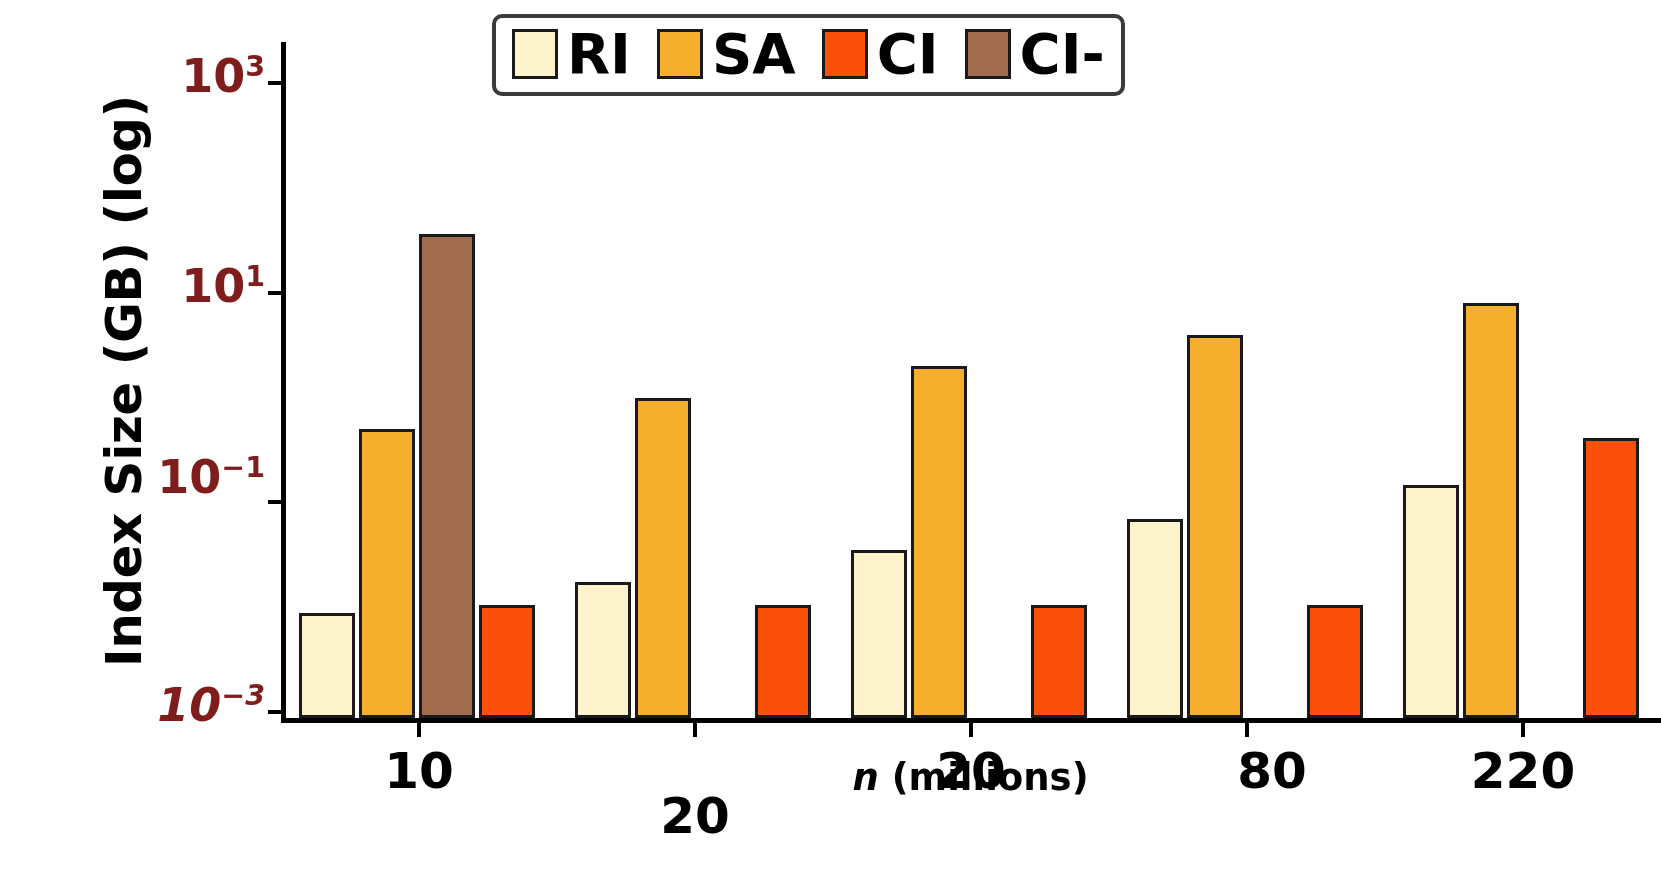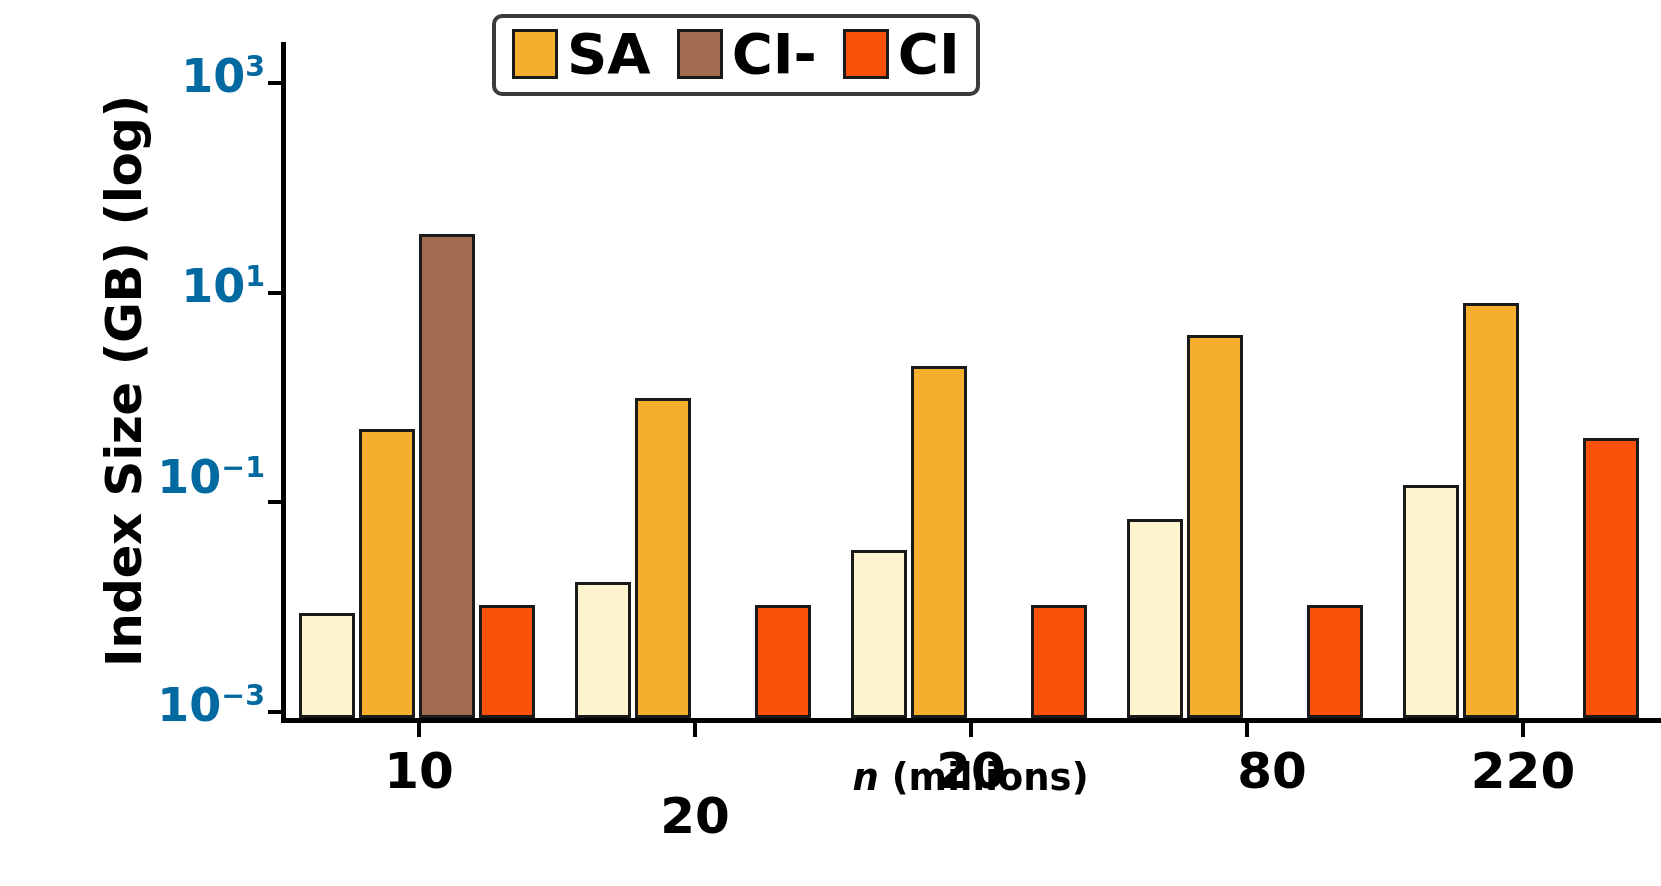--- a/index.html
+++ b/index.html
@@ -81,21 +81,21 @@
     width: 13px;
     height: 4px;
     background: #000000;
   }
   .ytick-label {
     position: absolute;
     right: 1396px;
     text-align: right;
     font-size: 46px;
     font-weight: bold;
-    color: #0369a1;
+    color: #7f1d1d;
     white-space: nowrap;
     line-height: 1;
   }
   .ytick-label sup {
     font-size: 0.62em;
     vertical-align: super;
     line-height: 0;
   }
 
   .xtick {
@@ -168,21 +168,21 @@
     <div id="axis-left"></div>
     <div id="axis-bottom"></div>
     <div id="ticks-y">
         <div class="ytick" style="top: 39.2px;"></div>
         <div class="ytick-label" style="top: 11.2px;"><span>10</span><sup>3</sup></div>
         <div class="ytick" style="top: 248.8px;"></div>
         <div class="ytick-label" style="top: 220.8px;"><span>10</span><sup>1</sup></div>
         <div class="ytick" style="top: 458.4px;"></div>
         <div class="ytick-label" style="top: 412px;"><span>10</span><sup>−1</sup></div>
         <div class="ytick" style="top: 668px;"></div>
-        <div class="ytick-label" style="top: 640px;"><span>10</span><sup>−3</sup></div>
+        <div class="ytick-label" style="top: 640px; font-style: italic;"><span>10</span><sup>−3</sup></div>
       </div>
     <div id="ticks-x">
         <div class="xtick" style="left: 136px;"></div>
         <div class="xtick-label" style="left: 138px;">10</div>
         <div class="xtick" style="left: 412px;"></div>
         <div class="xtick-label" style="left: 414px; margin-top: 45px;">20</div>
         <div class="xtick" style="left: 688px;"></div>
         <div class="xtick-label" style="left: 690px;">20</div>
         <div class="xtick" style="left: 964px;"></div>
         <div class="xtick-label" style="left: 966px; margin-left: 25px;">80</div>
@@ -204,26 +204,30 @@
         <div class="bar" style="left: 906px; top: 292.504px; width: 56px; height: 383.496px; background: rgb(246, 174, 45);"></div>
         <div class="bar" style="left: 1026px; top: 562.979px; width: 56px; height: 113.021px; background: rgb(250, 80, 10);"></div>
         <div class="bar" style="left: 1122px; top: 443.176px; width: 56px; height: 232.824px; background: rgb(253, 243, 205);"></div>
         <div class="bar" style="left: 1182px; top: 260.956px; width: 56px; height: 415.044px; background: rgb(246, 174, 45);"></div>
         <div class="bar" style="left: 1302px; top: 396.18px; width: 56px; height: 279.82px; background: rgb(250, 80, 10);"></div>
       </div>
   </div>
 
   <div id="legend">
       <div class="legend-entry">
+        <div class="legend-swatch" style="background: rgb(253, 243, 205);"></div>
+        <div class="legend-text">RI</div>
+      </div>
+      <div class="legend-entry">
         <div class="legend-swatch" style="background: rgb(246, 174, 45);"></div>
         <div class="legend-text">SA</div>
       </div>
       <div class="legend-entry">
+        <div class="legend-swatch" style="background: rgb(250, 80, 10);"></div>
+        <div class="legend-text">CI</div>
+      </div>
+      <div class="legend-entry">
         <div class="legend-swatch" style="background: rgb(160, 107, 79);"></div>
         <div class="legend-text">CI-</div>
       </div>
-      <div class="legend-entry">
-        <div class="legend-swatch" style="background: rgb(250, 80, 10);"></div>
-        <div class="legend-text">CI</div>
-      </div>
     </div>
 
 </div>
 
 </body></html>

